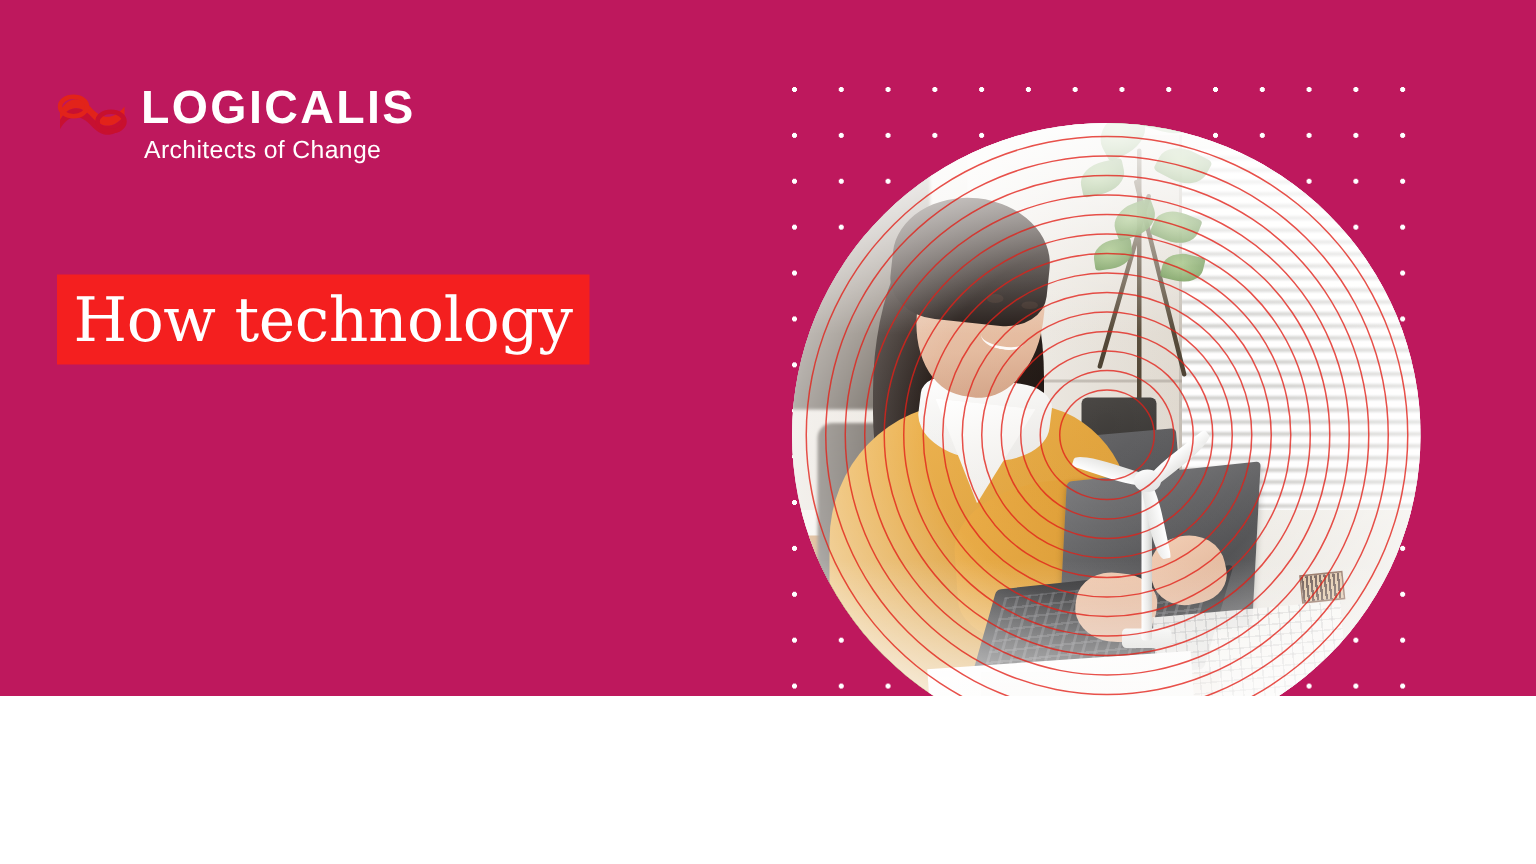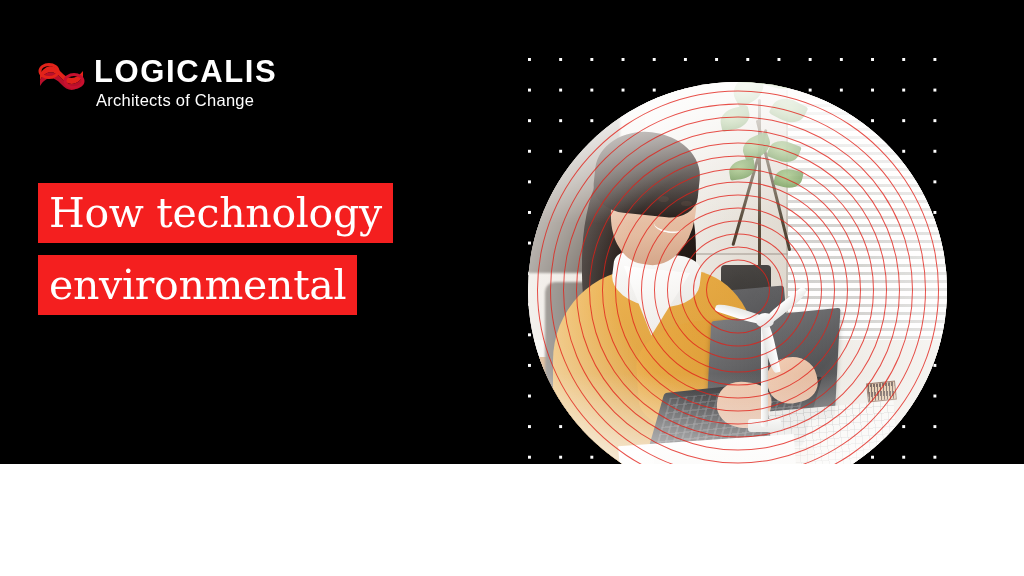--- a/index.html
+++ b/index.html
@@ -5,21 +5,21 @@
   html, body {
     margin: 0;
     padding: 0;
     background: #ffffff;
   }
   #stage {
     position: relative;
     width: 1024px;
     height: 464px;
     overflow: hidden;
-    background: #000000;
+    background: #be185d;
     font-family: "Liberation Sans", sans-serif;
   }
 
   
   .dot-grid {
     position: absolute;
     left: 528px;
     top: 58px;
     width: 428px;
     height: 458px;
@@ -69,21 +69,20 @@
 
   
   .headline {
     position: absolute;
     left: 38px;
     top: 183px;
     width: 440px;
   }
   .hl-row {
     display: block;
-    margin-bottom: 12px;
   }
   .hl-row:last-child { margin-bottom: 0; }
   .hl-text {
     display: inline-block;
     background: #f41f1f;
     color: #ffffff;
     font-family: "DejaVu Serif", "Liberation Serif", serif;
     font-size: 41px;
     font-weight: 400;
     line-height: 60px;
@@ -361,23 +360,20 @@
       <ellipse cx="11" cy="10" rx="9" ry="6.5" fill="none" stroke="#e2231a" stroke-width="3"></ellipse>
       <ellipse cx="36" cy="20" rx="9" ry="6.5" fill="none" stroke="#c8102e" stroke-width="3"></ellipse>
     </svg>
     <div class="logo-word">LOGICALIS</div>
     <div class="logo-tag">Architects of Change</div>
   </div>
 
   <div class="headline">
     <div class="hl-row">
       <span class="hl-text">How technology</span>
-    </div>
-    <div class="hl-row">
-      <span class="hl-text">environmental</span>
     </div>
   </div>
 
   <div class="photo-circle">
     <div class="photo-inner">
 
       <div class="sc-wall"></div>
       <div class="sc-window"></div>
       <div class="sc-cabinet"></div>
       <div class="sc-cabinet-line"></div>

